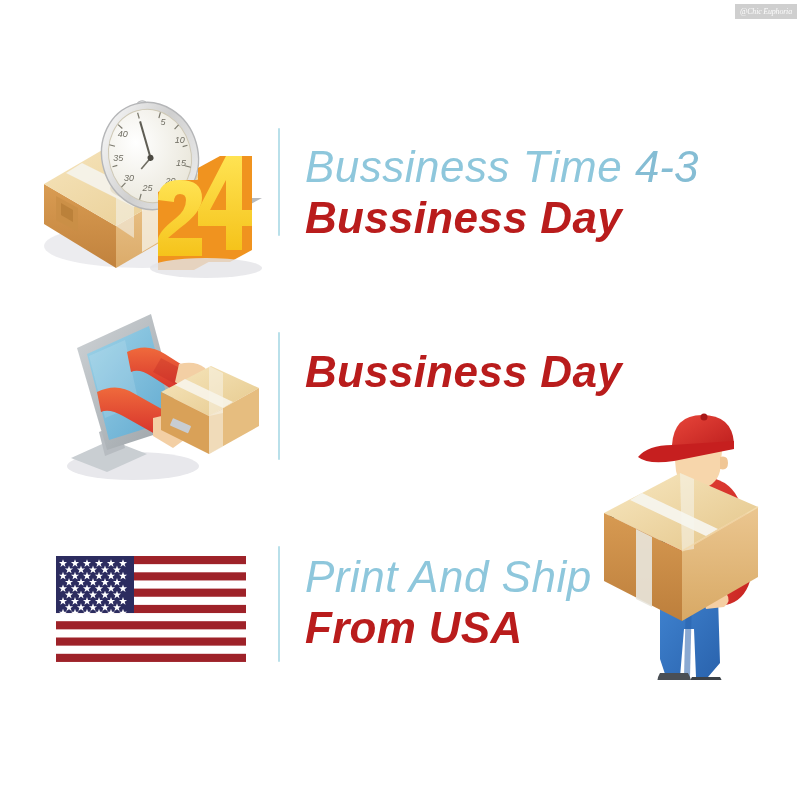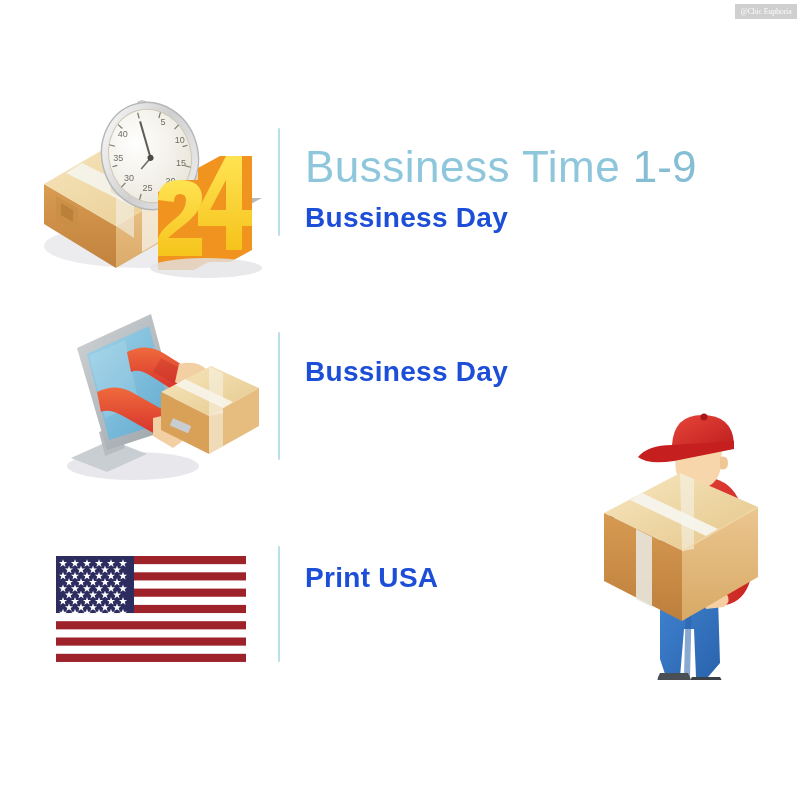--- a/index.html
+++ b/index.html
@@ -7,20 +7,21 @@
     padding: 0;
     background: #ffffff;
   }
   #canvas {
     position: relative;
     width: 800px;
     height: 680px;
     background: #ffffff;
     overflow: hidden;
     font-family: "Liberation Sans", sans-serif;
+    font-style: italic;
   }
 
   
   .watermark {
     position: absolute;
     top: 4px;
     right: 3px;
     width: 62px;
     height: 15px;
     background: rgba(128,128,128,0.38);
@@ -57,23 +58,23 @@
     letter-spacing: 0.5px;
     line-height: 50px;
     white-space: nowrap;
   }
   .line-top .num {
     color: #85bdd4;
     font-weight: 400;
     letter-spacing: 0px;
   }
   .line-bot {
-    font-size: 28px;
+    font-size: 44px;
     font-weight: 700;
-    color: #1d4ed8;
+    color: #b91c1c;
     letter-spacing: 0.3px;
     line-height: 52px;
     white-space: nowrap;
   }
 
   
   #art-box24 { position: absolute; left: 30px; top: 72px; width: 240px; height: 210px; }
 
   
   #art-monitor { position: absolute; left: 55px; top: 308px; width: 215px; height: 185px; }
@@ -196,21 +197,21 @@
         <path d="M196 84 L212 84 L212 138 L222 138 L222 154 L212 154 L212 178 L196 178 L196 154 L168 154 L168 138 Z M196 138 L196 108 L180 138 Z" fill="url(#gY)"></path>
       </g>
 
       <ellipse cx="176" cy="196" rx="56" ry="10" fill="#e4e4e7" opacity="0.8"></ellipse>
     </svg>
   </div>
 
   <div class="divider" id="divider-1"></div>
 
   <div class="textblock" id="text-1">
-    <div class="line-top"><span>Bussiness Time </span><span class="num">1-9</span></div>
+    <div class="line-top"><span>Bussiness Time </span><span class="num">4-3</span></div>
     <div class="line-bot">Bussiness Day</div>
   </div>
 
   <div id="art-monitor">
     <svg width="215" height="185" viewBox="0 0 215 185">
       <defs>
         <linearGradient id="gScreen" x1="0" y1="0" x2="1" y2="1">
           <stop offset="0" stop-color="#9ed3e8"></stop>
             <stop offset="1" stop-color="#5fa8cf"></stop>
         </linearGradient>
@@ -354,21 +355,22 @@
           <polygon points="55,2.4 56.05,5.3 59.1,5.3 56.65,7.15 57.6,10.1 55,8.3 52.4,10.1 53.35,7.15 50.9,5.3 53.95,5.3"></polygon>
           <polygon points="67,2.4 68.05,5.3 71.1,5.3 68.65,7.15 69.6,10.1 67,8.3 64.4,10.1 65.35,7.15 62.9,5.3 65.95,5.3"></polygon>
         </g>
       </g>
     </svg>
   </div>
 
   <div class="divider" id="divider-3"></div>
 
   <div class="textblock" id="text-3">
-    <div class="line-bot">Print USA</div>
+    <div class="line-top"><span>Print And Ship</span><span class="num"></span></div>
+    <div class="line-bot">From USA</div>
   </div>
 
   <div id="art-courier">
     <svg width="232" height="300" viewBox="0 0 232 300">
       <defs>
         <linearGradient id="gShirt" x1="0" y1="0" x2="1" y2="1">
           <stop offset="0" stop-color="#e8463a"></stop>
             <stop offset="1" stop-color="#c4211f"></stop>
         </linearGradient>
         <linearGradient id="gCap" x1="0" y1="0" x2="1" y2="1">

